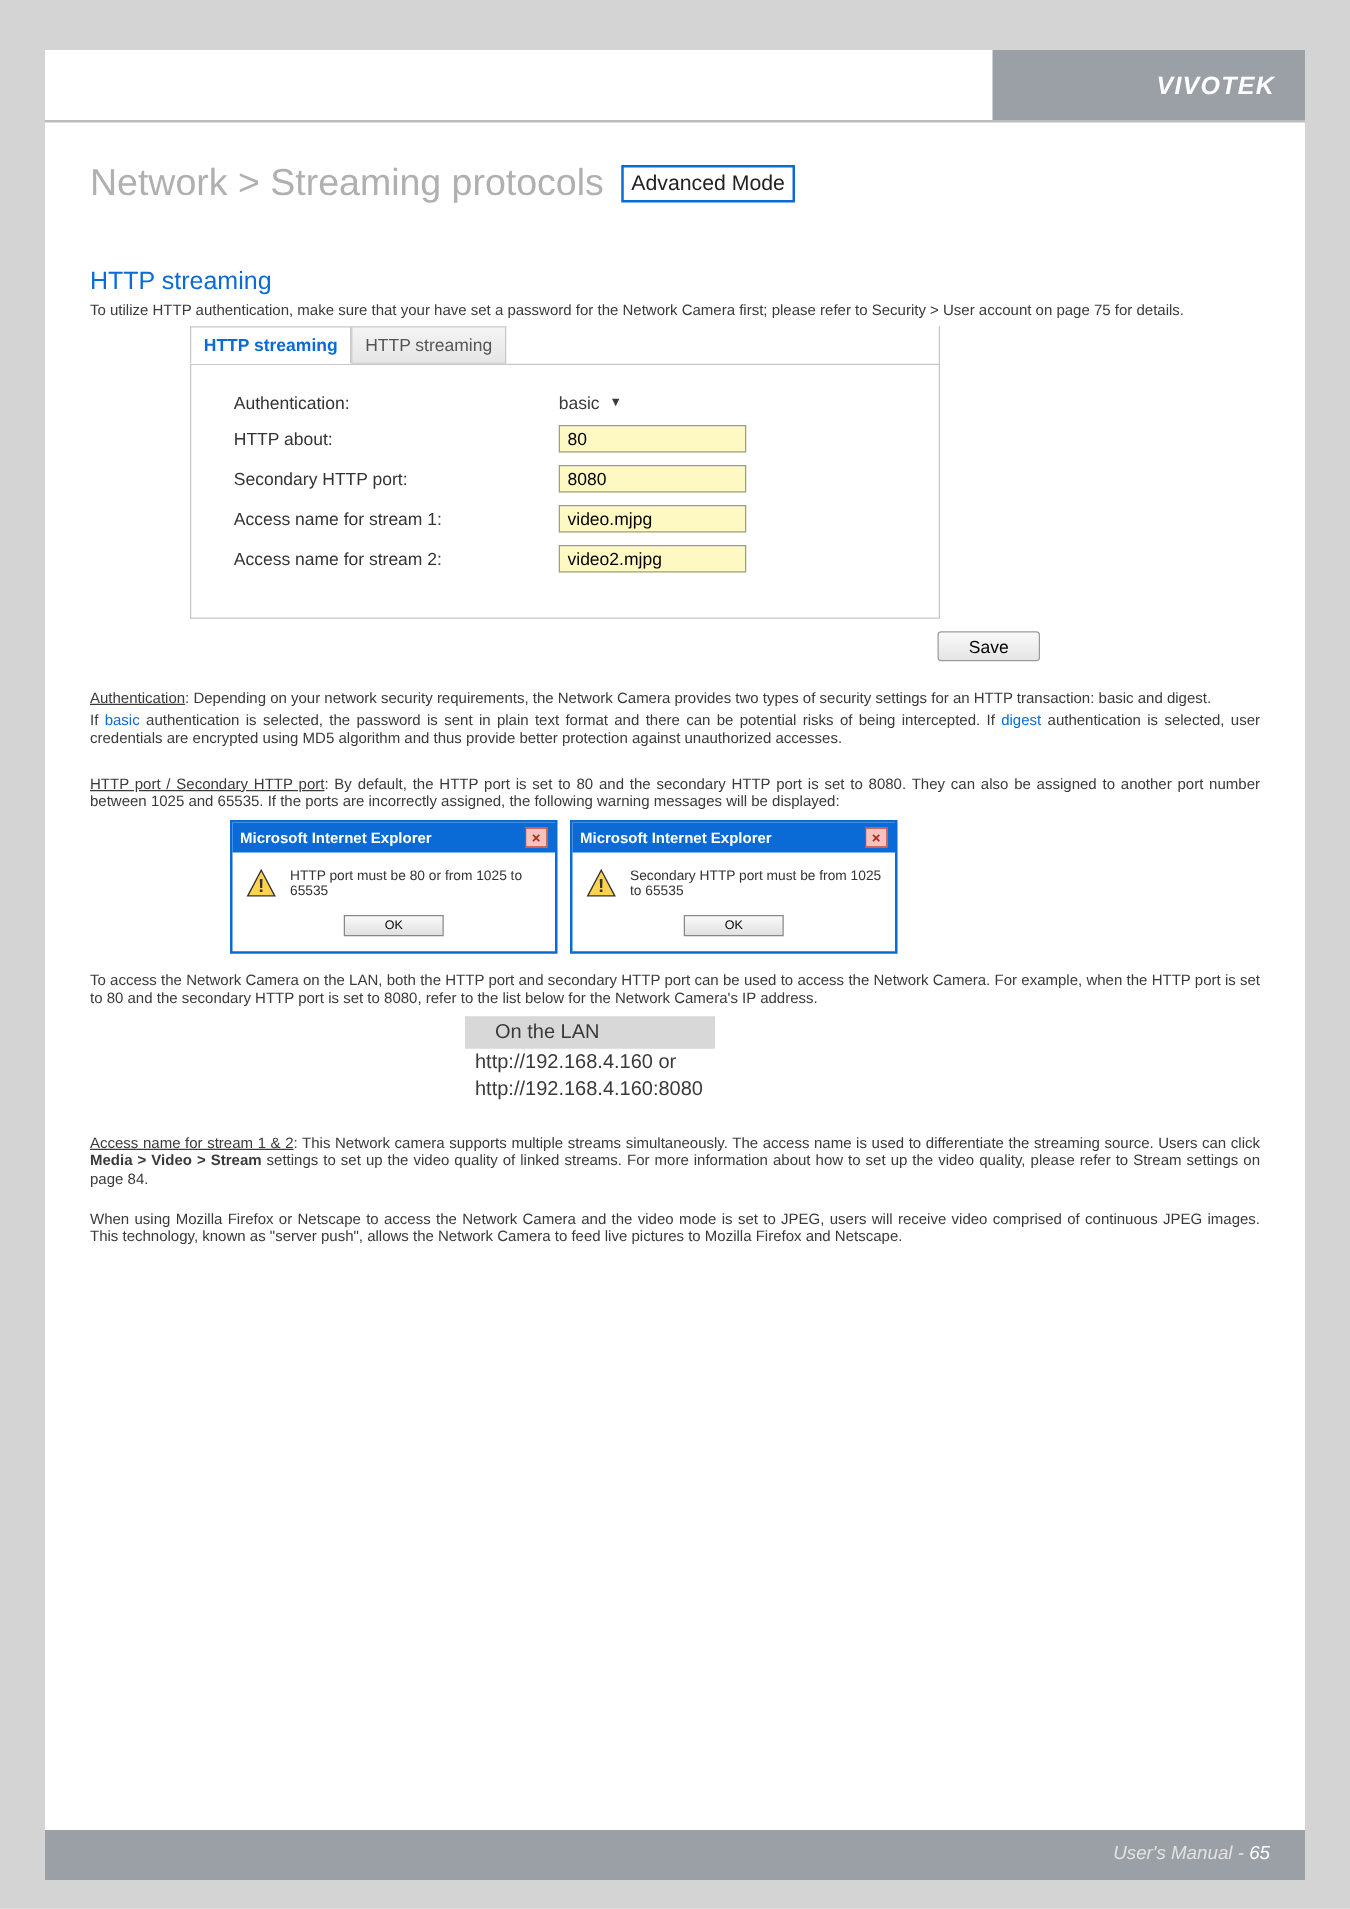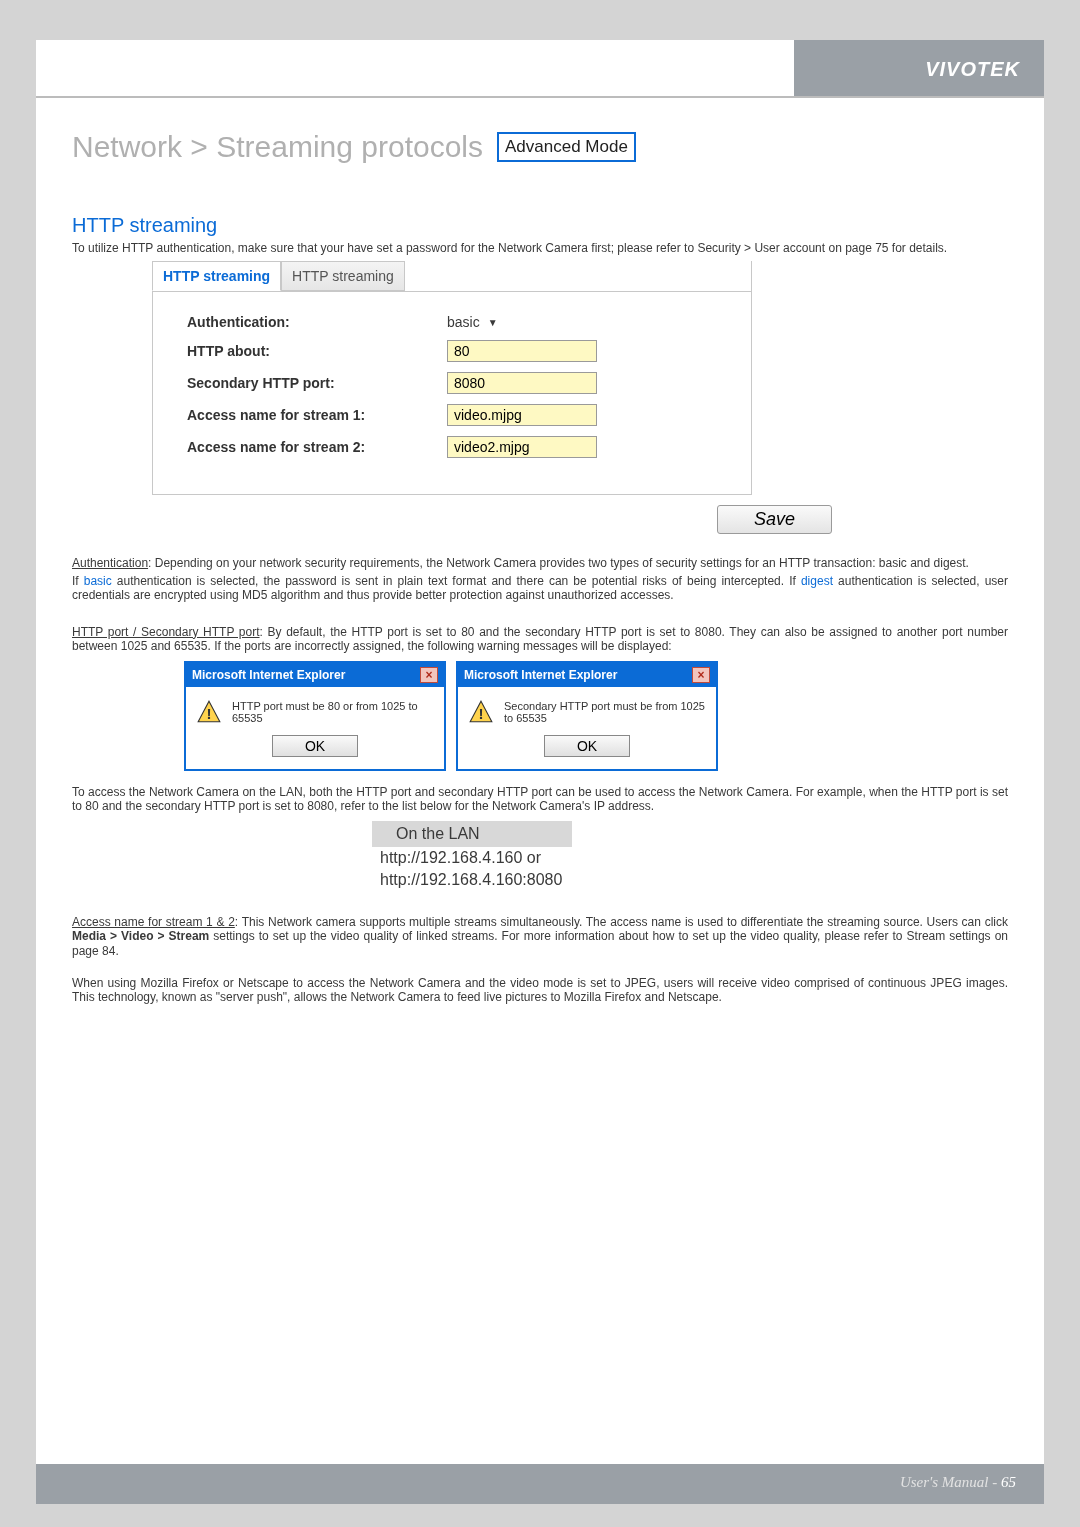--- a/index.html
+++ b/index.html
@@ -122,21 +122,20 @@
   }
   .row {
     display: flex;
     align-items: center;
     margin-bottom: 10px;
   }
   .lbl {
     width: 260px;
     font-size: 14px;
     color: #333;
-    font-weight: bold;
   }
   .val-input {
     border: 1px solid #9a9a9a;
     padding: 2px 6px;
     font-size: 14px;
     width: 150px;
     height: 22px;
     background: #fef9c3;
   }
   .select {
@@ -151,23 +150,22 @@
   .save-wrap {
     width: 680px;
     margin-left: 80px;
     text-align: right;
     margin-top: 10px;
   }
   .save-btn {
     background: linear-gradient(#fafafa,#e4e4e4);
     border: 1px solid #9a9a9a;
     border-radius: 3px;
-    padding: 3px 36px;
-    font-size: 18px;
-    font-style: italic;
+    padding: 3px 24px;
+    font-size: 14px;
   }
   .dialogs {
     display: flex;
     gap: 10px;
     margin: 8px 0 0 112px;
   }
   .dlg {
     width: 262px;
     border: 2px solid #0b6bd6;
     background: #fff;
@@ -209,21 +207,21 @@
     color: #333;
     flex: 1;
   }
   .dlg-foot {
     text-align: center;
     padding: 0 0 12px 0;
   }
   .dlg-ok {
     border: 1px solid #888;
     background: linear-gradient(#fafafa,#e0e0e0);
-    font-size: 14px;
+    font-size: 10px;
     padding: 2px 32px;
   }
   .lan-box-wrap {
     margin: 8px 0 24px 300px;
   }
   .lan-head {
     background: #d8d8d8;
     font-size: 16px;
     padding: 4px 24px;
     width: 200px;
@@ -233,21 +231,20 @@
     padding: 2px 8px;
   }
   .spacer { height: 18px; }
   .footer {
     position: absolute;
     bottom: 0;
     left: 0;
     width: 100%;
     height: 40px;
     background: #9aa0a6;
-    font-family: Liberation Serif, serif;
   }
   .footer-txt {
     position: absolute;
     right: 28px;
     top: 10px;
     color: #e2e2e2;
     font-style: italic;
     font-size: 15px;
   }
   .footer-txt .pg { color: #fff; font-style: italic; }

